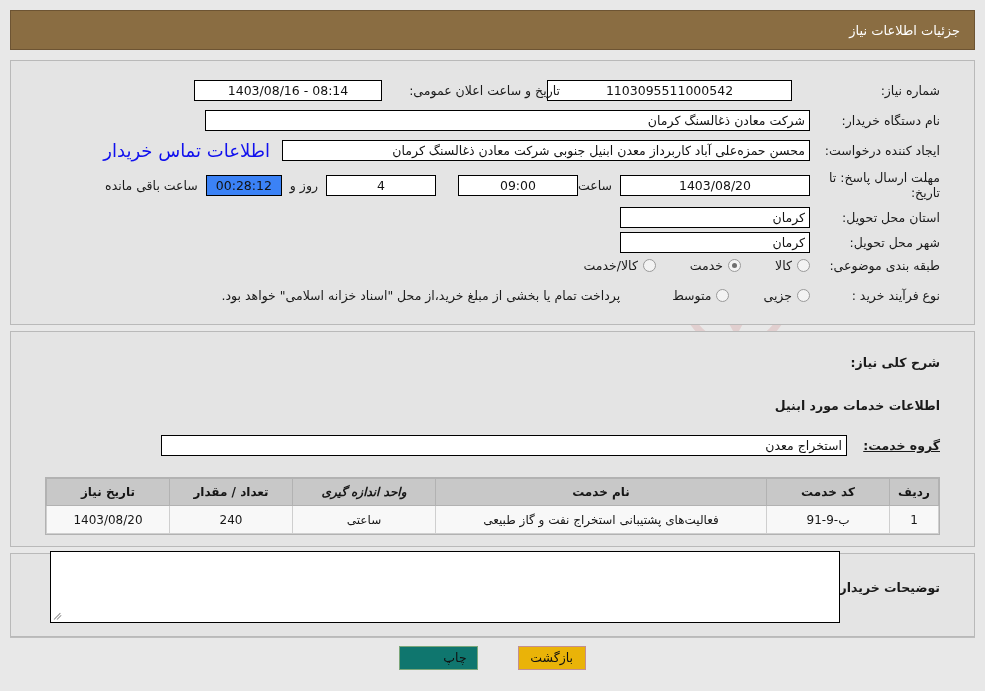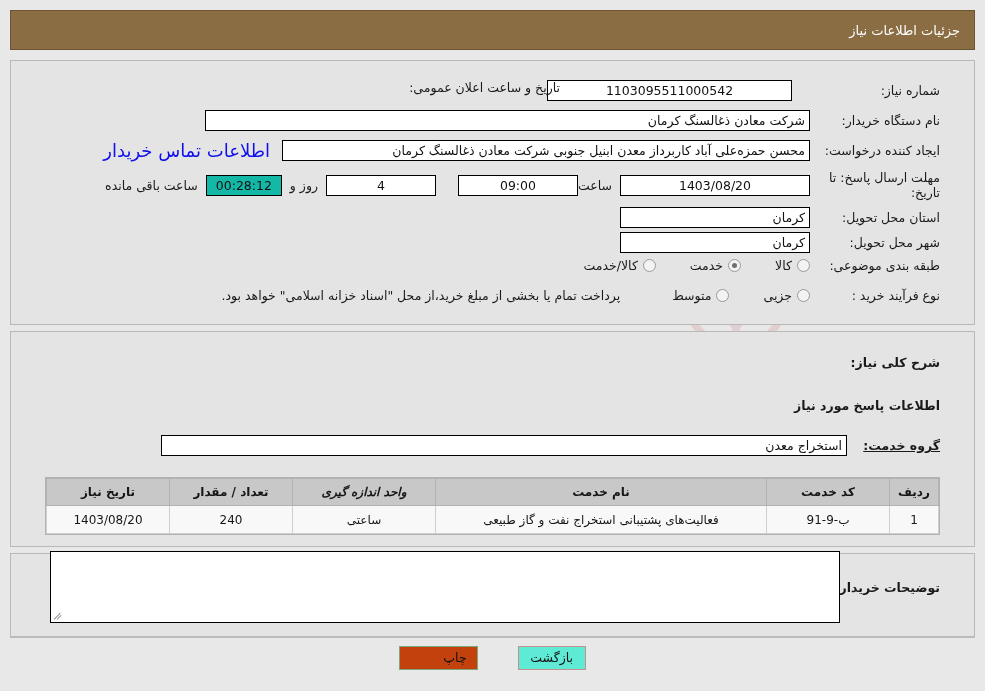--- a/index.html
+++ b/index.html
@@ -116,21 +116,21 @@
     height: 21px;
     line-height: 19px;
     font-size: 12.5px;
     padding: 0 4px;
     color: #111;
     overflow: hidden;
     white-space: nowrap;
   }
   .fld.right  { text-align: right; }
   .fld.num    { direction: ltr; text-align: center; }
-  .fld.cream  { background: #14b8a6; }
+  .fld.cream  { background: #3b82f6; }
 
   .link {
     color: #1010ee;
     font-size: 18px;
     text-decoration: none;
     white-space: nowrap;
     cursor: pointer;
   }
 
   
@@ -252,22 +252,22 @@
     font-size: 12.5px;
     padding: 0 10px;
     height: 24px;
     line-height: 22px;
     min-width: 68px;
     text-align: center;
     cursor: pointer;
     box-sizing: border-box;
     color: #111;
   }
-  .btn-print  { background: #c2410c; border-color: #7aa67a; padding-left: 43px; }
-  .btn-back   { background: #5eead4; border-color: #c38f8f; margin-left: 18px; }
+  .btn-print  { background: #0f766e; border-color: #7aa67a; padding-left: 43px; }
+  .btn-back   { background: #eab308; border-color: #c38f8f; margin-left: 18px; }
 </style>
 </head>
 <body>
 
 <div class="watermark">
   <svg class="wm-shield" viewBox="0 0 118 124">
     <path d="M59 4 L110 22 V64 C110 94 86 112 59 120 C32 112 8 94 8 64 V22 Z" fill="none" stroke="#c05050" stroke-width="7"></path>
     <path d="M34 50 L59 96 L84 50" fill="none" stroke="#c05050" stroke-width="9"></path>
   </svg>
   <div class="wm-text">AriaTender.net</div>
@@ -278,20 +278,21 @@
 </div>
 
 <div class="panel" id="panel-top"></div>
 
 <div class="row" style="top:80px; right:45px;">
   <div class="lbl" style="width:120px;">شماره نیاز:</div>
   <div class="fld num" style="width:245px; margin-right:28px;">1103095511000542</div>
 </div>
 <div class="row" style="top:80px; right:425px;">
   <div class="lbl" style="width:170px;">تاریخ و ساعت اعلان عمومی:</div>
+  <div class="fld num" style="width:188px; margin-right:8px;">1403/08/16 - 08:14</div>
 </div>
 
 <div class="row" style="top:110px; right:45px;">
   <div class="lbl" style="width:120px;">نام دستگاه خریدار:</div>
   <div class="fld right" style="width:605px; margin-right:10px;">شرکت معادن ذغالسنگ کرمان</div>
 </div>
 
 <div class="row" style="top:140px; right:45px;">
   <div class="lbl" style="width:120px;">ایجاد کننده درخواست:</div>
   <div class="fld right" style="width:528px; margin-right:10px;">محسن حمزه‌علی آباد کاربرداز معدن ابنیل جنوبی شرکت معادن ذغالسنگ کرمان</div>
@@ -351,21 +352,21 @@
   </div>
   <div class="lbl" style="margin-right:18px;">پرداخت تمام یا بخشی از مبلغ خرید،از محل "اسناد خزانه اسلامی" خواهد بود.</div>
 </div>
 
 <div class="panel" id="panel-mid"></div>
 
 <div class="row" style="top:352px; right:45px; align-items:flex-start;">
   <div class="lbl lbl-b" style="width:85px; padding-top:3px;">شرح کلی نیاز:</div>
 </div>
 
-<div class="sect-head" style="top:398px; right:45px;">اطلاعات پاسخ مورد نیاز</div>
+<div class="sect-head" style="top:398px; right:45px;">اطلاعات خدمات مورد ابنیل</div>
 
 <div class="row" style="top:435px; right:45px;">
   <div class="lbl lbl-b" style="width:85px;text-decoration:underline;">گروه خدمت:</div>
   <div class="fld right" style="width:686px; margin-right:8px;">استخراج معدن</div>
 </div>
 
 <div class="tbl-wrap">
   <table>
     <thead>
       <tr>

